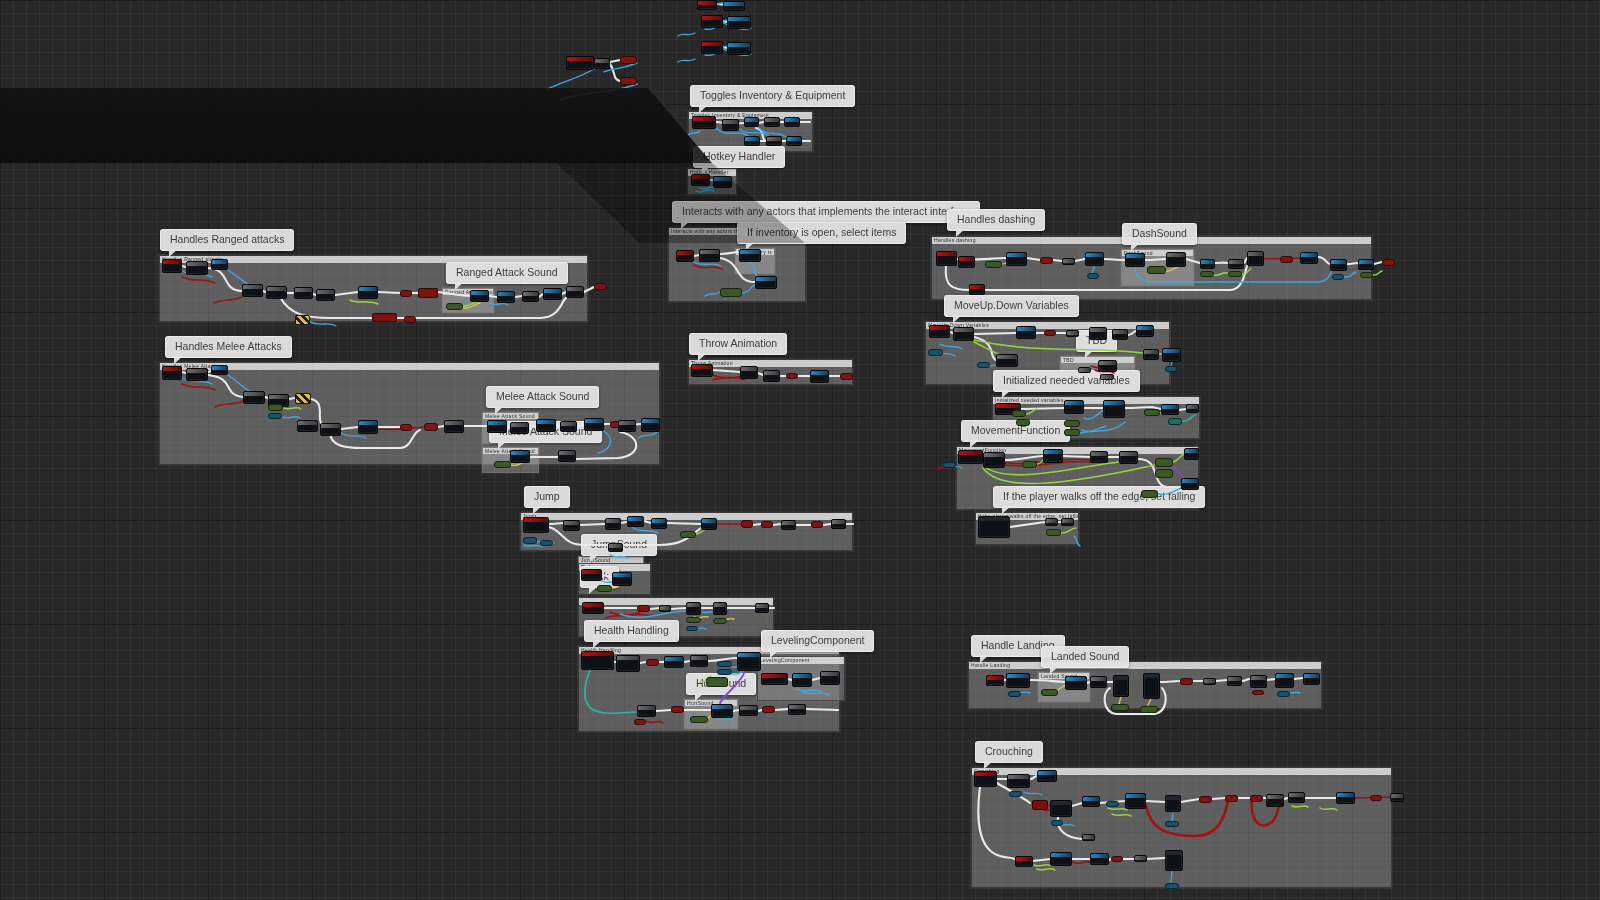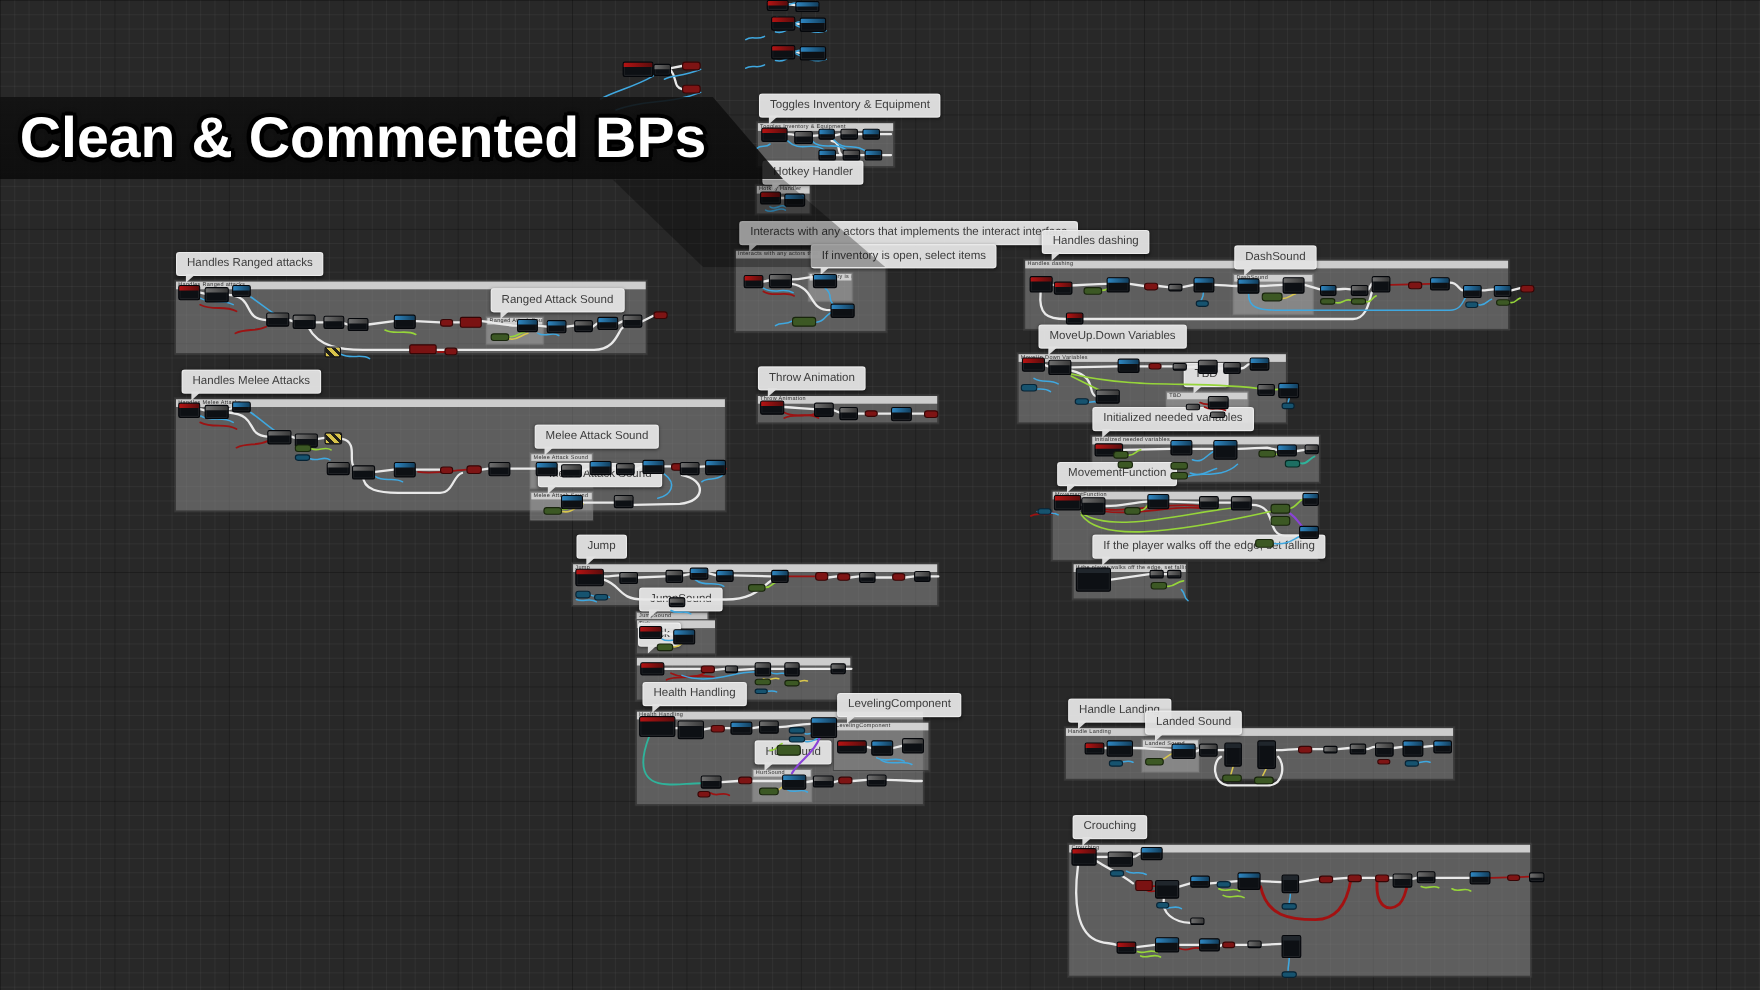--- a/index.html
+++ b/index.html
@@ -997,14 +997,13 @@
       <div class="node rp" style="left: 1111px; top: 856px; width: 12px; height: 6px;"></div>
       <div class="node d" style="left: 1134px; top: 855px; width: 13px; height: 7px;">
         <div class="hd"></div>
       </div>
       <div class="node k" style="left: 1165px; top: 850px; width: 18px; height: 21px;">
         <div class="hd"></div>
       </div>
       <div class="node bp" style="left: 1165px; top: 883px; width: 14px; height: 6px;"></div>
     </div>
   <div class="banner"></div>
-  <div class="title">Clean &amp; Commented BPs</div>
 </div>
 
 </body></html>

